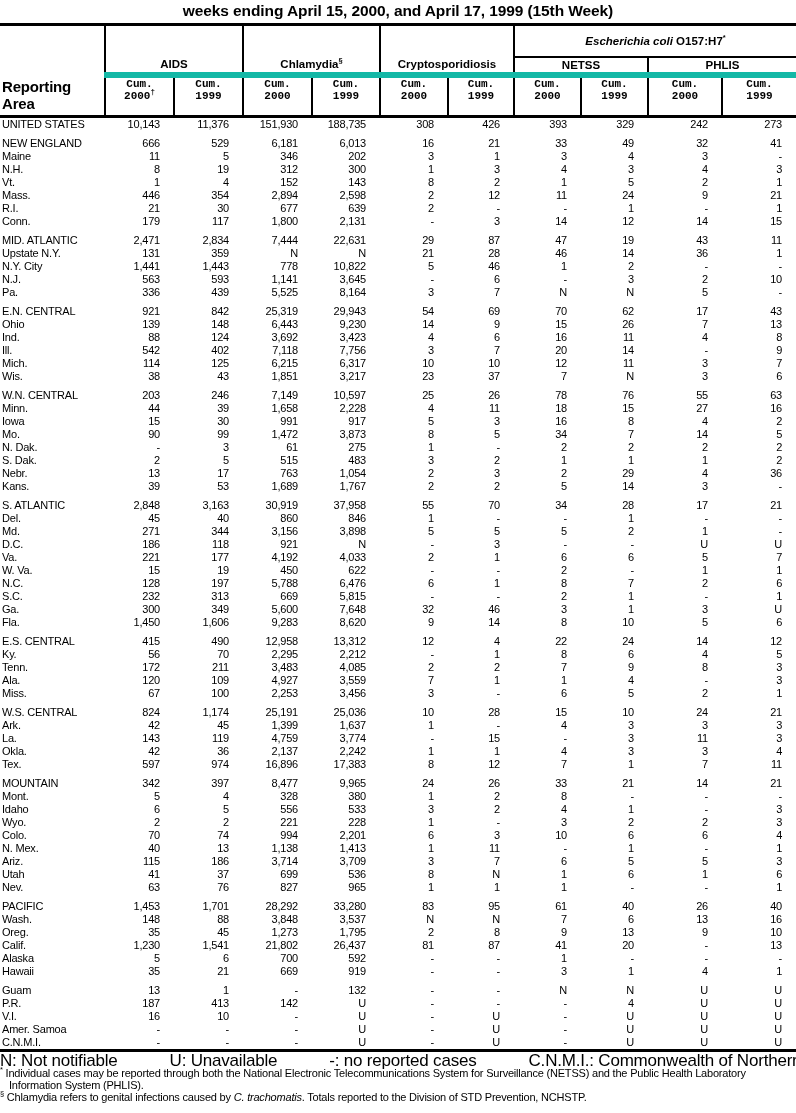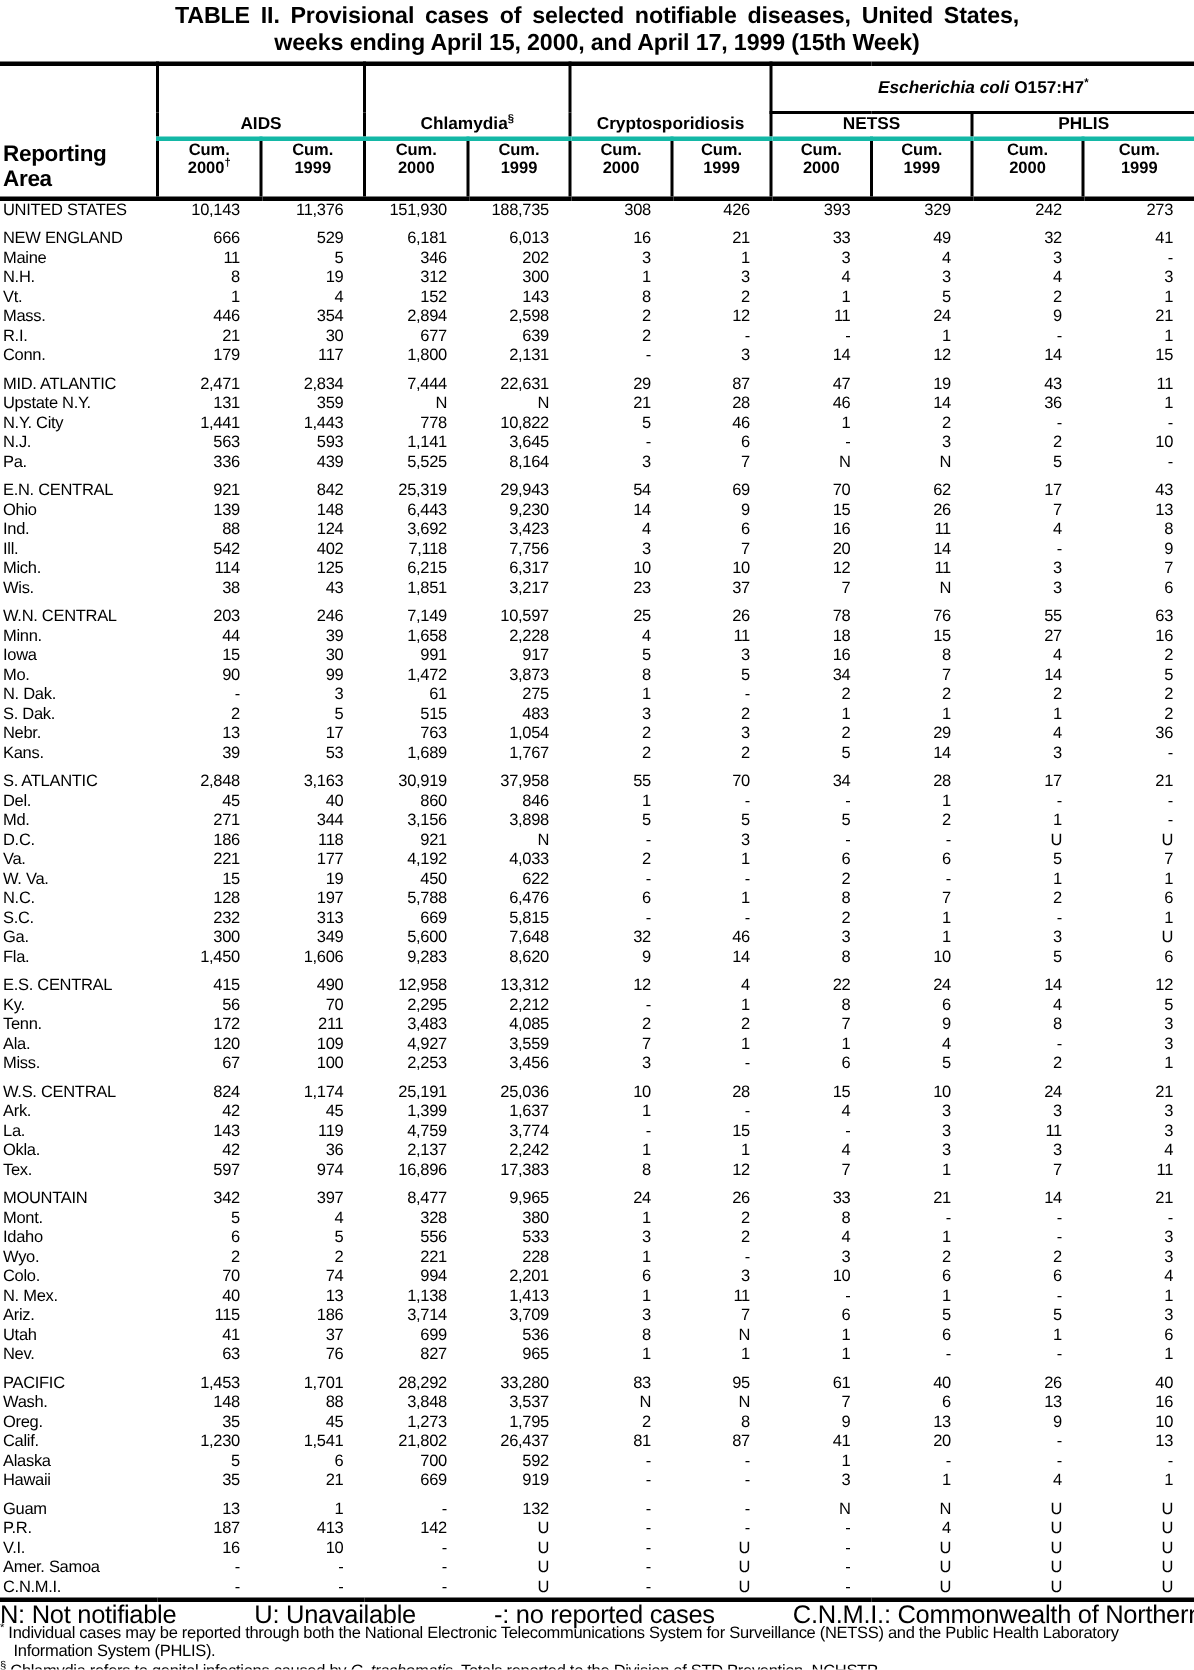--- a/index.html
+++ b/index.html
@@ -28,24 +28,24 @@
   thead th { font-weight: bold; padding: 0; text-align: center; vertical-align: middle; }
   th.ra {
     text-align: left; vertical-align: bottom;
     font-size: 15px; padding: 0 0 3px 2px;
     border-right: 2px solid #000;
     border-bottom: 3px solid #000;
     letter-spacing: -0.2px; word-spacing: -1px;
   }
   .tier1 th { height: 32px; margin-top: 40px; }
   .tier2 th { height: 18px; font-size: 11.5px; }
-  .tier3 th { height: 28px; font-size: 11px; line-height: 12px; padding-bottom: 13px; }
+  .tier3 th { height: 28px; font-size: 11px; line-height: 12px; padding-bottom: 13px; font-family: Liberation Mono, monospace; }
   .vl { border-left: 2px solid #000; }
   th.ecoli { border-bottom: 2px solid #000; font-size: 11.5px; }
-  .tier2 th { border-bottom: 3px solid #14b8a6; margin-left: 12px; }
+  .tier2 th { border-bottom: 6px solid #14b8a6; margin-left: 12px; }
   .tier3 th { border-bottom: 3px solid #000; }
   sup { font-size: 7.5px; vertical-align: super; line-height: 0; }
 
   tbody { border-bottom: 3px solid #000; }
   tbody td {
     font-size: 11px; line-height: 13px; height: 13px;
     padding: 0; white-space: nowrap; letter-spacing: -0.2px;
   }
   td.area { text-align: left; padding-left: 2px; }
   td.num  { text-align: right; padding-right: 14px; }
@@ -60,21 +60,20 @@
   .footnotes { font-size: 11px; line-height: 12.3px; letter-spacing: -0.2px; }
   .footnote { padding-left: 9px; text-indent: -9px; }
   .footnote sup { font-size: 7.5px; }
 </style>
 </head>
 <body>
 
 <div class="page">
 
   <div class="title">
-    <div class="t1">TABLE II. Provisional cases of selected notifiable diseases, United States,</div>
     <div class="t2">weeks ending April 15, 2000, and April 17, 1999 (15th Week)</div>
   </div>
 
   <table class="main">
     <colgroup>
       <col style="width:105px">
         <col style="width:69px">
         <col style="width:69px">
       <col style="width:69px">
         <col style="width:68px">

